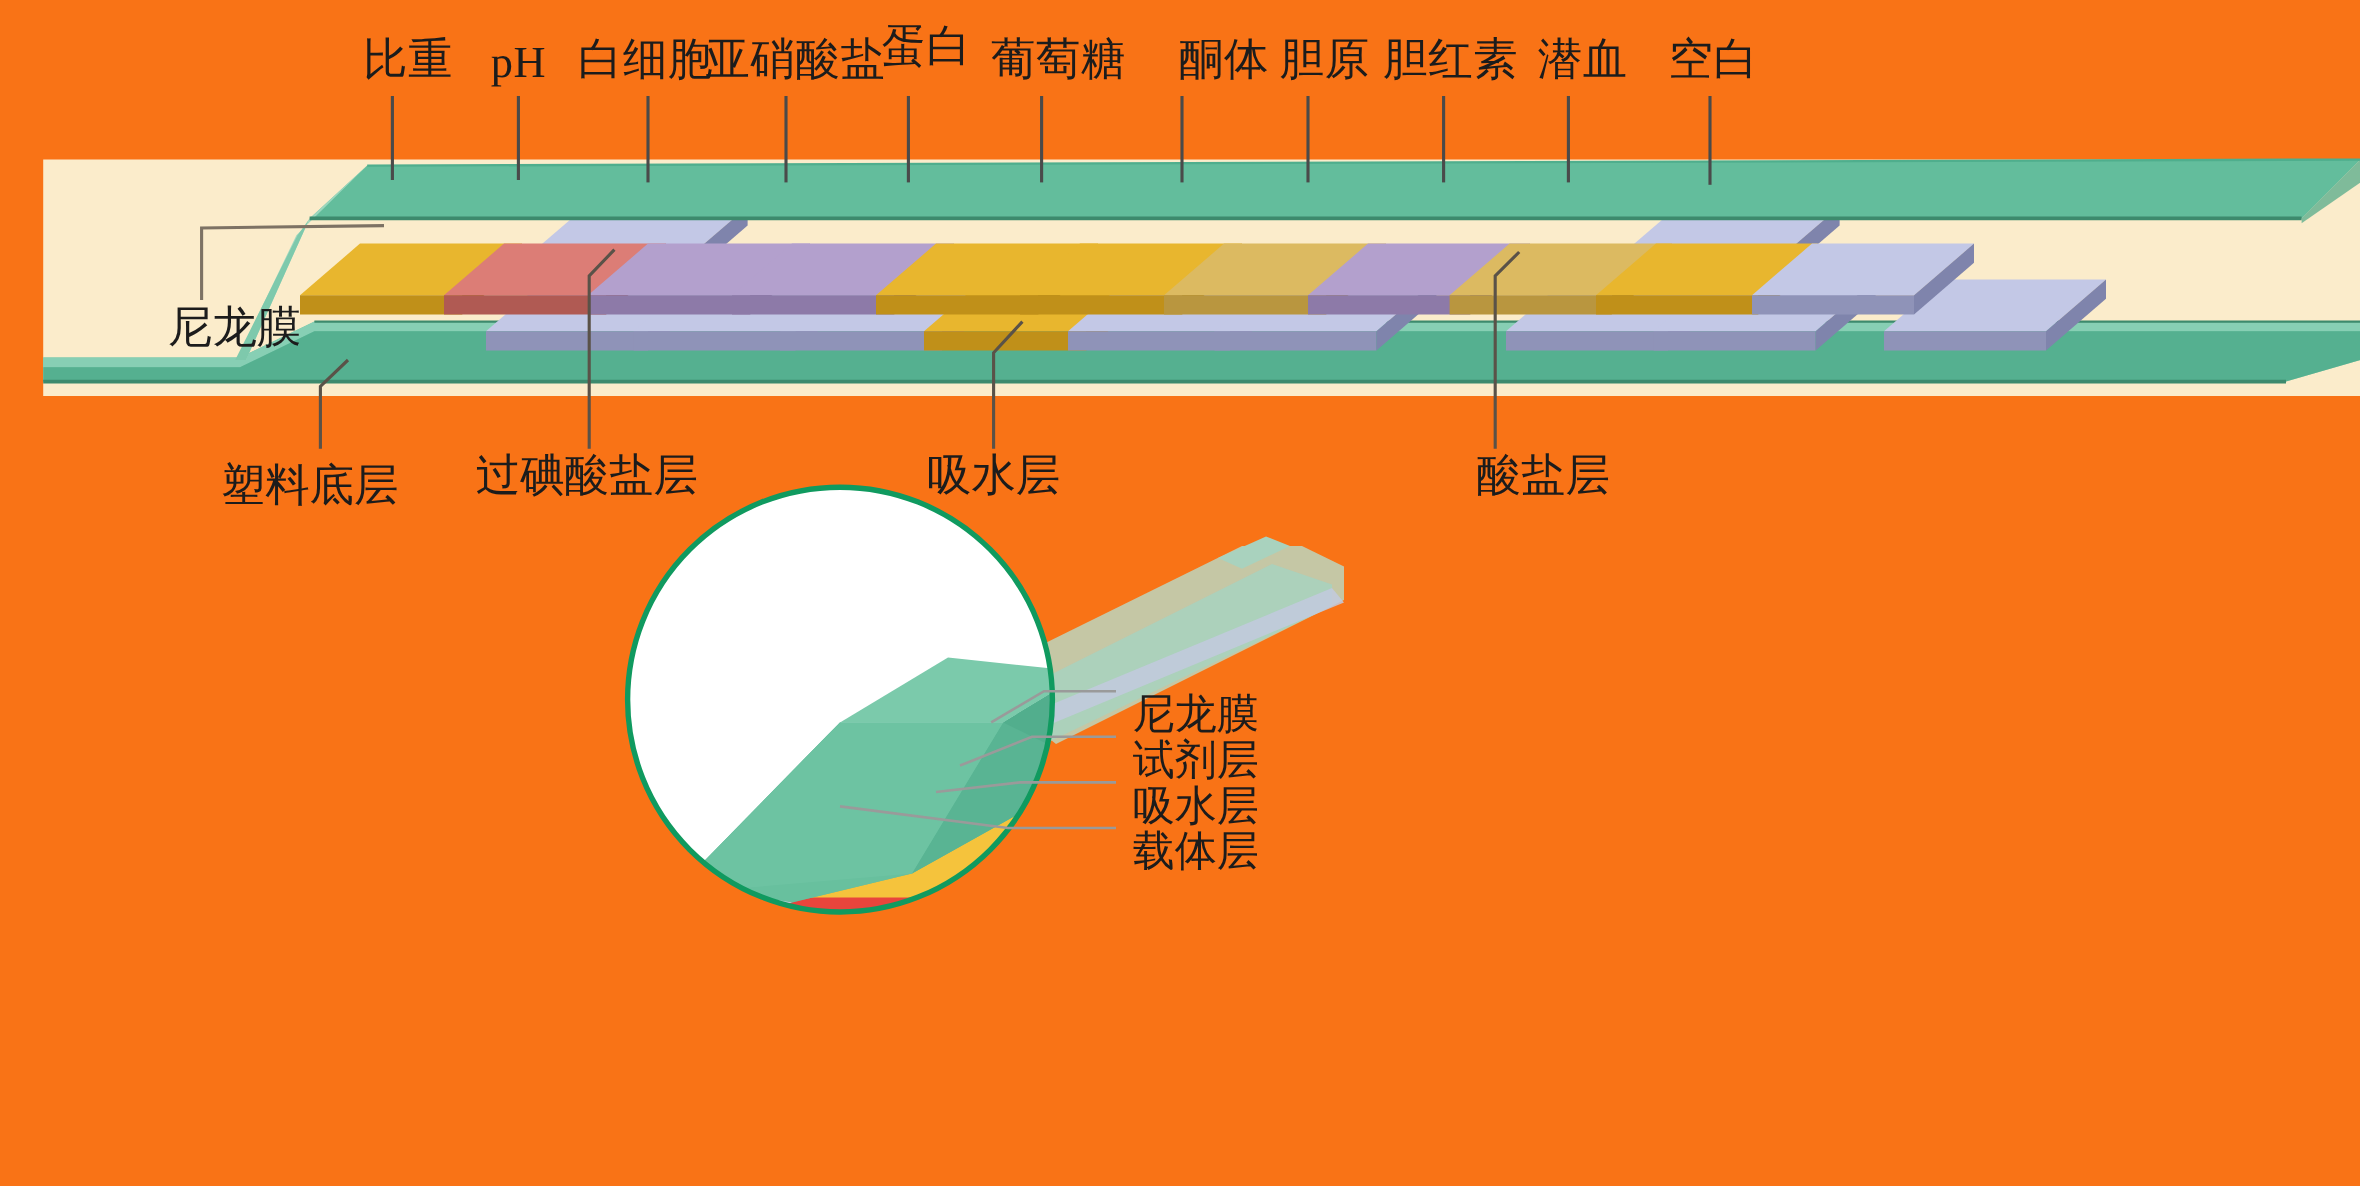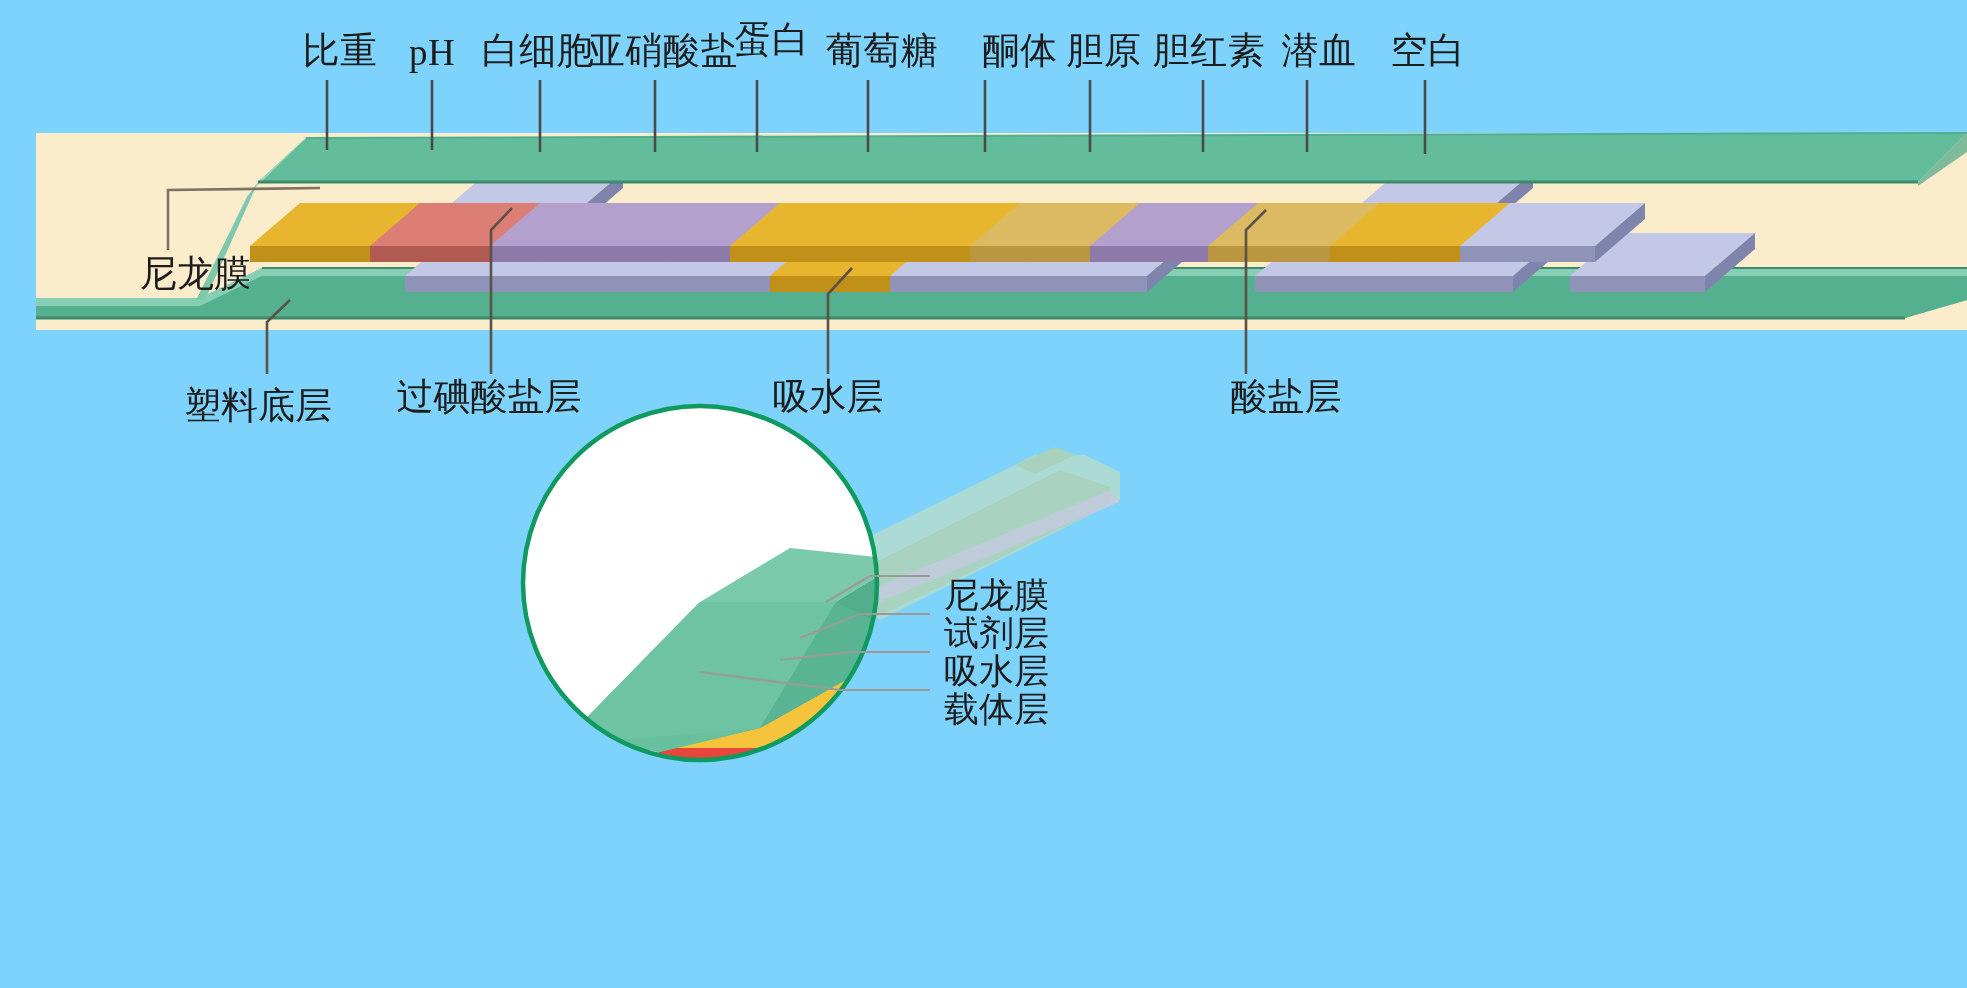--- a/index.html
+++ b/index.html
@@ -5,21 +5,21 @@
   * { box-sizing: border-box; }
   html, body {
     margin: 0; padding: 0;
     background: #ffffff;
     font-family: "Liberation Serif", "DejaVu Serif", serif;
   }
   #stage {
     position: relative;
     width: 1967px;
     height: 988px;
-    background: #7dd3fc;
+    background: #f97316;
     overflow: hidden;
   }
   
   .top-label {
     position: absolute;
     color: #1c1c1c;
     font-size: 37px;
     line-height: 1;
     white-space: nowrap;
     transform: translateX(-50%);

